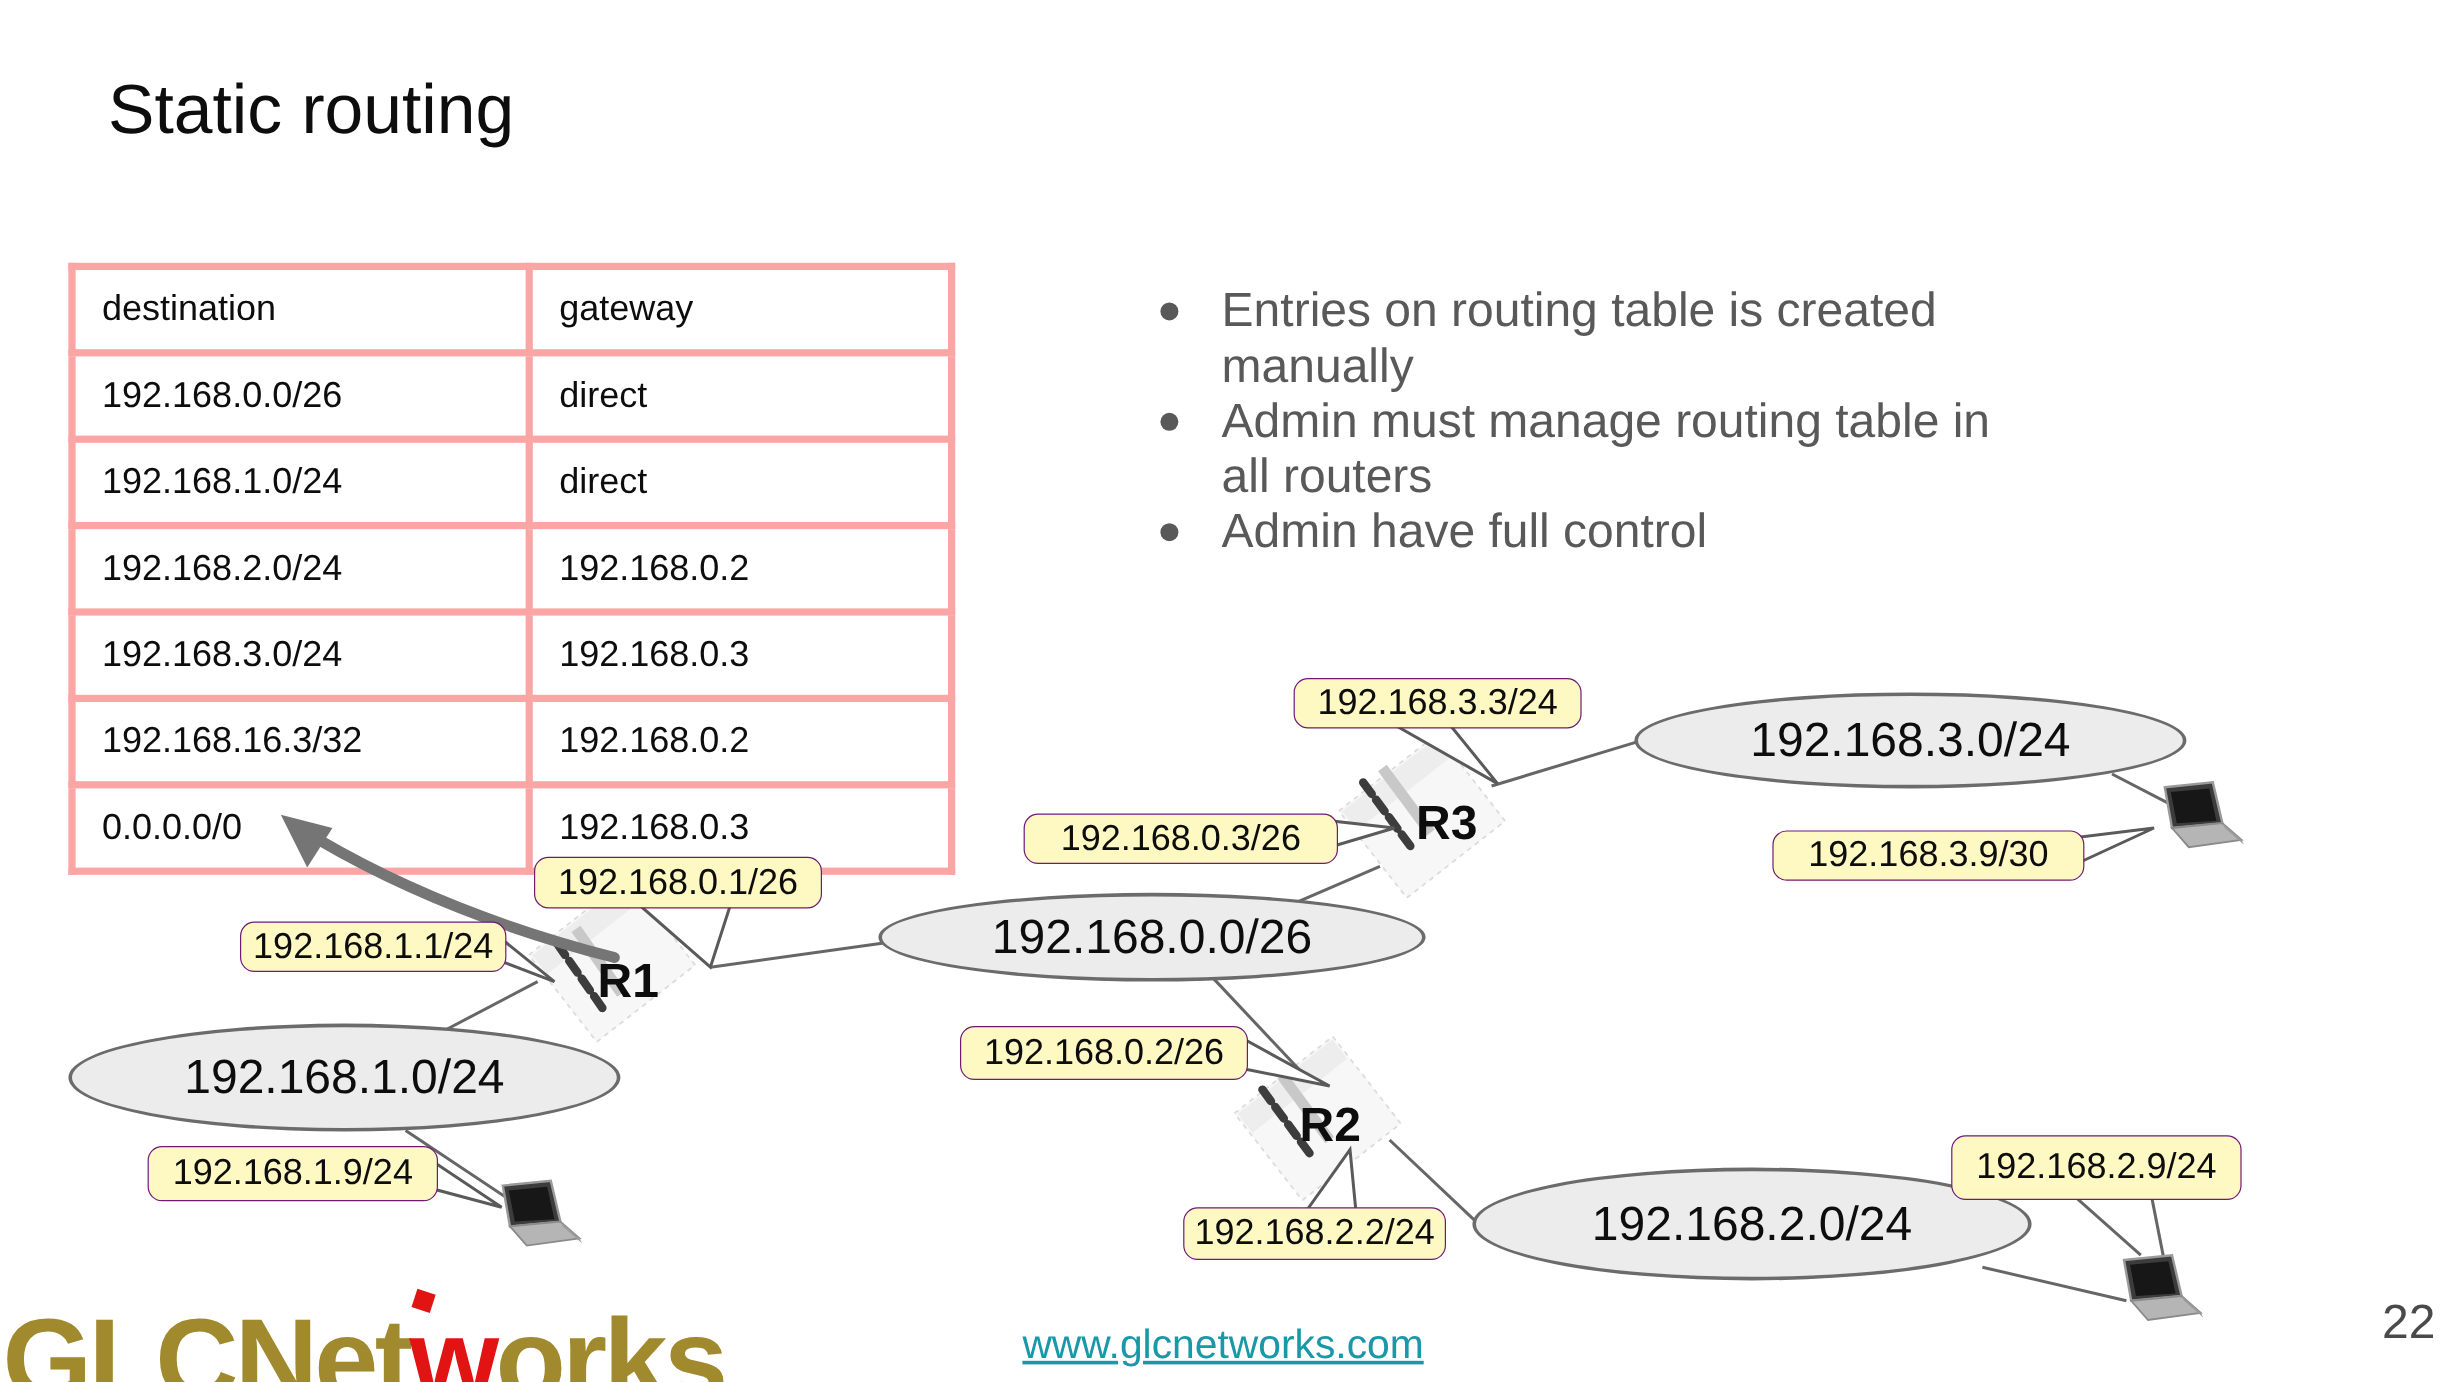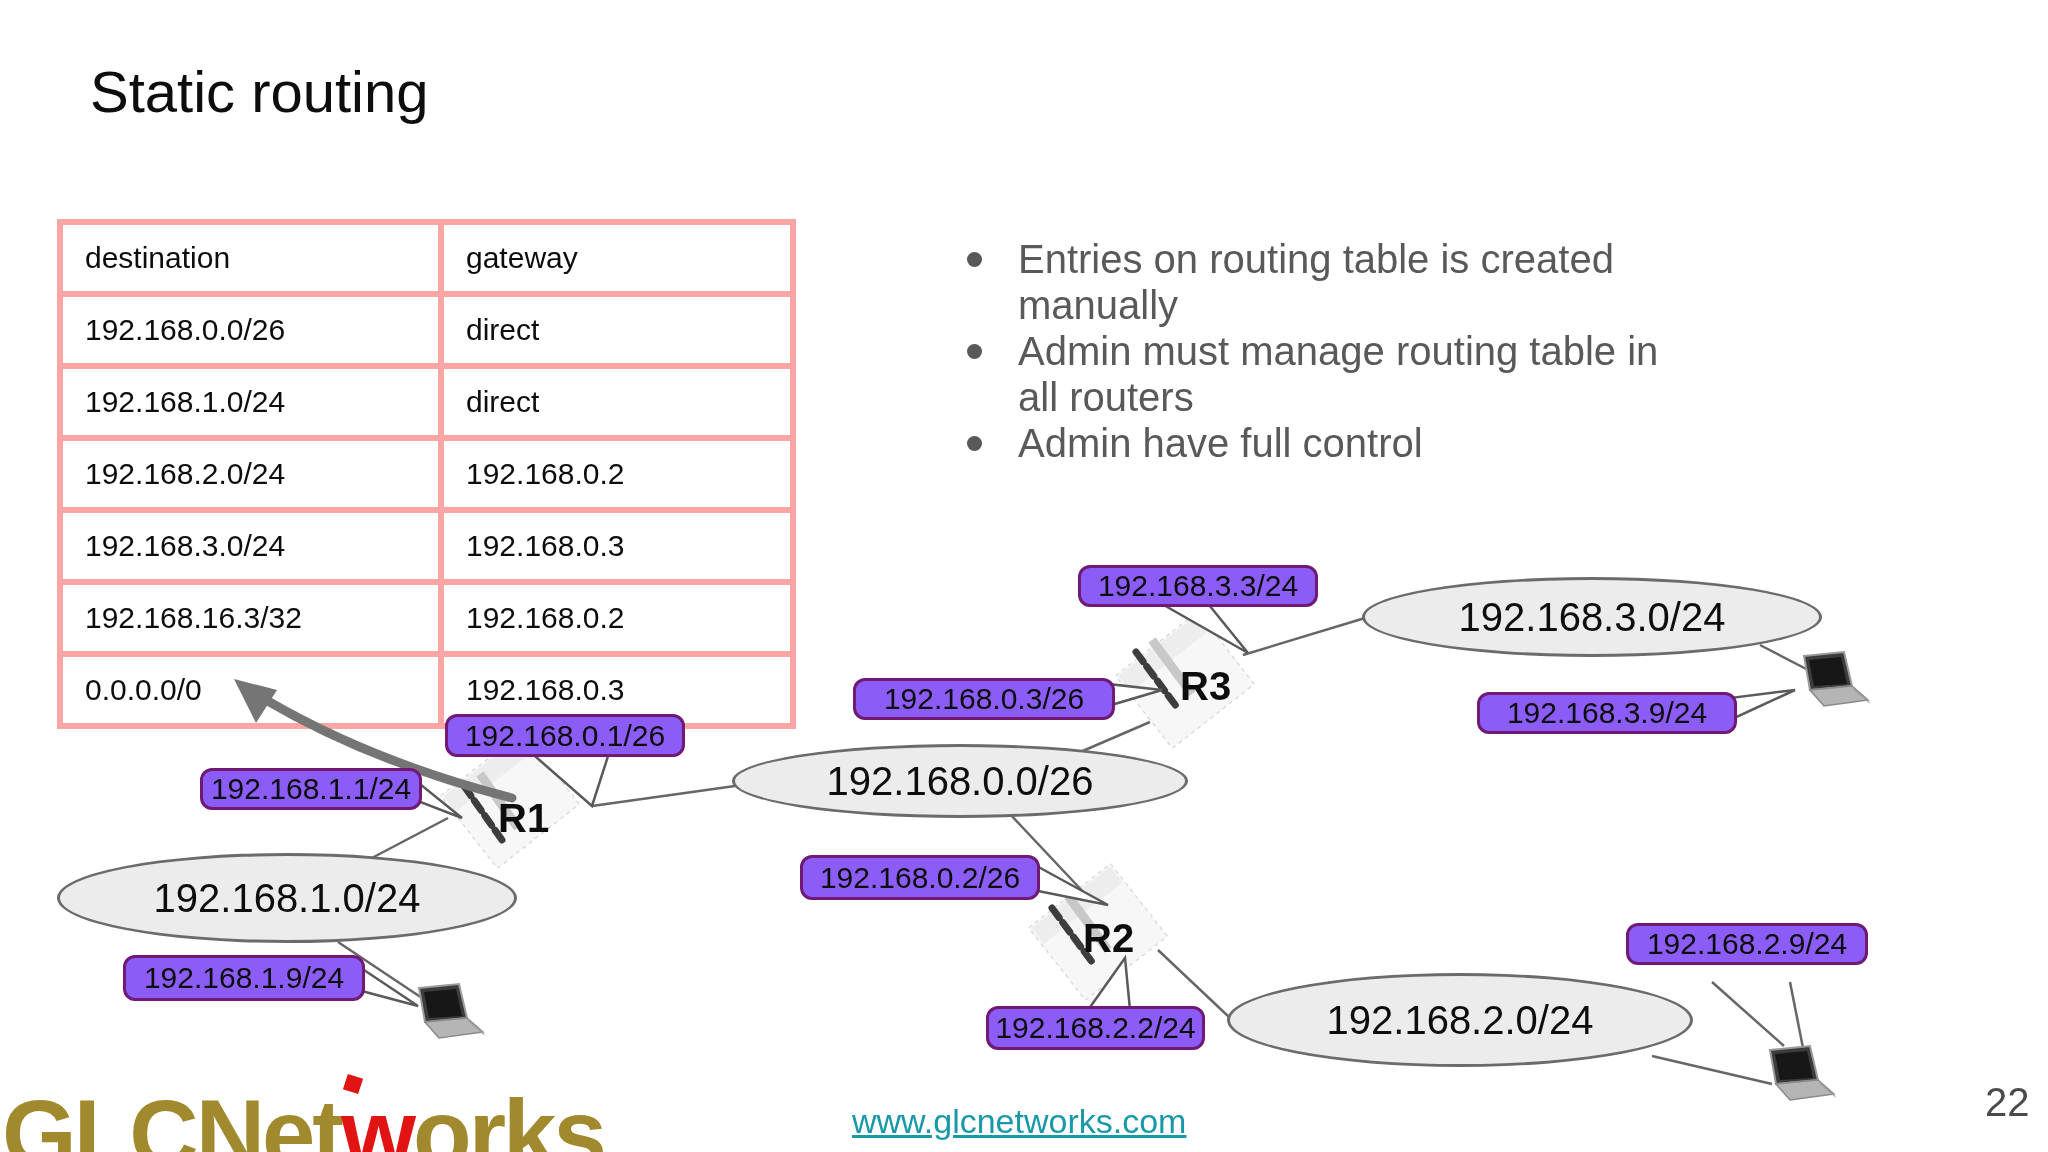--- a/index.html
+++ b/index.html
@@ -38,32 +38,32 @@
   .net { position:absolute; background:#ececec; border:3px solid #6b6b6b;
          border-radius:50%; display:flex; align-items:center;
          justify-content:center; font-size:40px; color:#0d0d0d;
          box-sizing:border-box; white-space:nowrap; }
   .net-1 { left:57px;   top:853px; width:460px; height:90px; }
   .net-0 { left:732px;  top:744px; width:456px; height:74px; }
   .net-2 { left:1227px; top:973px; width:466px; height:94px; }
   .net-3 { left:1362px; top:577px; width:460px; height:80px; }
 
   
-  .callout { position:absolute; background:#8b5cf6; border:3px solid #701a75;
+  .callout { position:absolute; background:#fef9c3; border:1px solid #701a75;
              border-radius:12px; display:flex; align-items:center;
              justify-content:center; font-size:30px; color:#0d0d0d;
              box-sizing:border-box; white-space:nowrap; }
   .c-r3-net3 { left:1078px; top:565px; width:240px; height:42px; }
   .c-r3-net0 { left:853px;  top:678px; width:262px; height:42px; }
   .c-r1-net0 { left:445px;  top:714px; width:240px; height:43px; }
   .c-r1-net1 { left:200px;  top:768px; width:222px; height:42px; }
   .c-pc1     { left:123px;  top:955px; width:242px; height:46px; }
   .c-r2-net0 { left:800px;  top:855px; width:240px; height:45px; }
   .c-r2-net2 { left:986px;  top:1006px; width:219px; height:44px; }
-  .c-pc2     { left:1626px; top:923px; width:242px; height:42px; }
+  .c-pc2     { left:1626px; top:946px; width:242px; height:54px; }
   .c-pc3     { left:1477px; top:692px; width:260px; height:42px; }
 
   
   .rlabel { position:absolute; font-size:40px; color:#0d0d0d;font-weight:bold; }
   .rl-1 { left:498px;  top:796px; }
   .rl-2 { left:1083px; top:916px; }
   .rl-3 { left:1180px; top:664px; }
 
   
   .logo { position:absolute; left:2px; top:1086px; font-size:96px;
@@ -214,21 +214,21 @@
   <div class="net net-3">192.168.3.0/24</div>
 
   <div class="callout c-r3-net3">192.168.3.3/24</div>
   <div class="callout c-r3-net0">192.168.0.3/26</div>
   <div class="callout c-r1-net0">192.168.0.1/26</div>
   <div class="callout c-r1-net1">192.168.1.1/24</div>
   <div class="callout c-pc1">192.168.1.9/24</div>
   <div class="callout c-r2-net0">192.168.0.2/26</div>
   <div class="callout c-r2-net2">192.168.2.2/24</div>
   <div class="callout c-pc2">192.168.2.9/24</div>
-  <div class="callout c-pc3">192.168.3.9/24</div>
+  <div class="callout c-pc3">192.168.3.9/30</div>
 
   <div class="rlabel rl-1">R1</div>
   <div class="rlabel rl-2">R2</div>
   <div class="rlabel rl-3">R3</div>
 
   <div class="logo"><span>GLCNet</span><span class="logo-w">w</span><span>orks</span></div>
   <a class="site-link" href="#">www.glcnetworks.com</a>
   <div class="page-number">22</div>
 
 </div>

